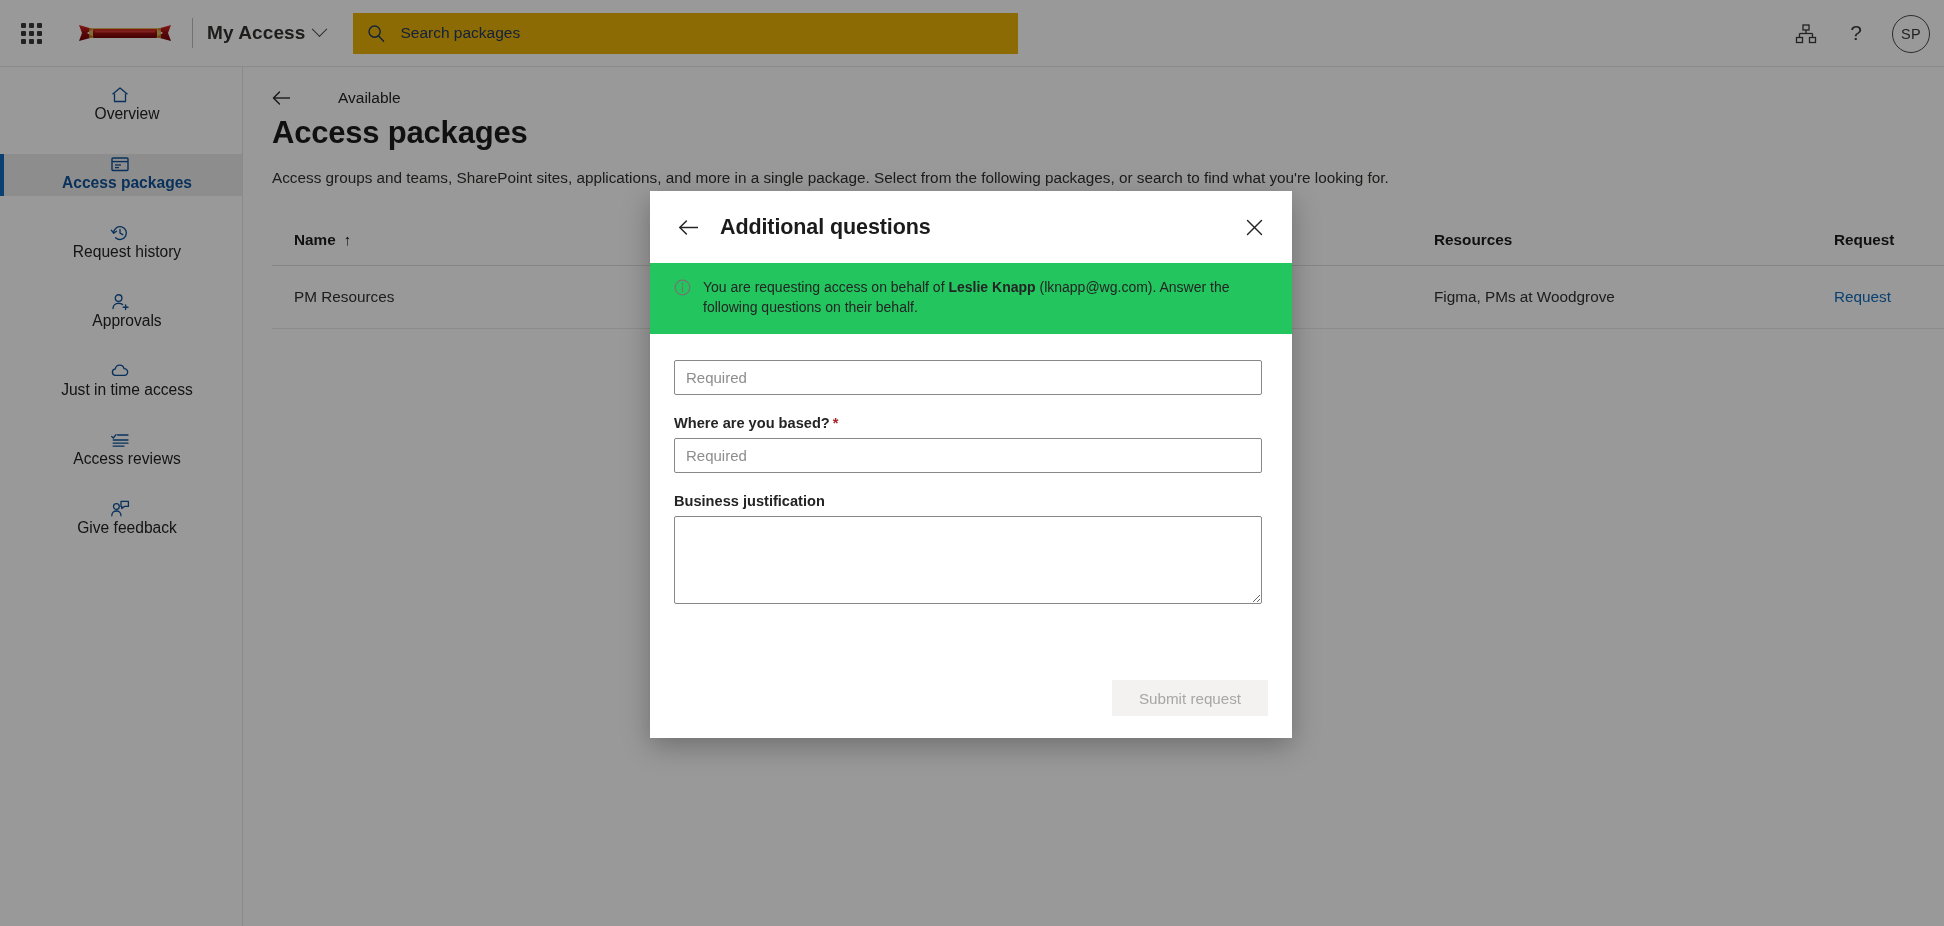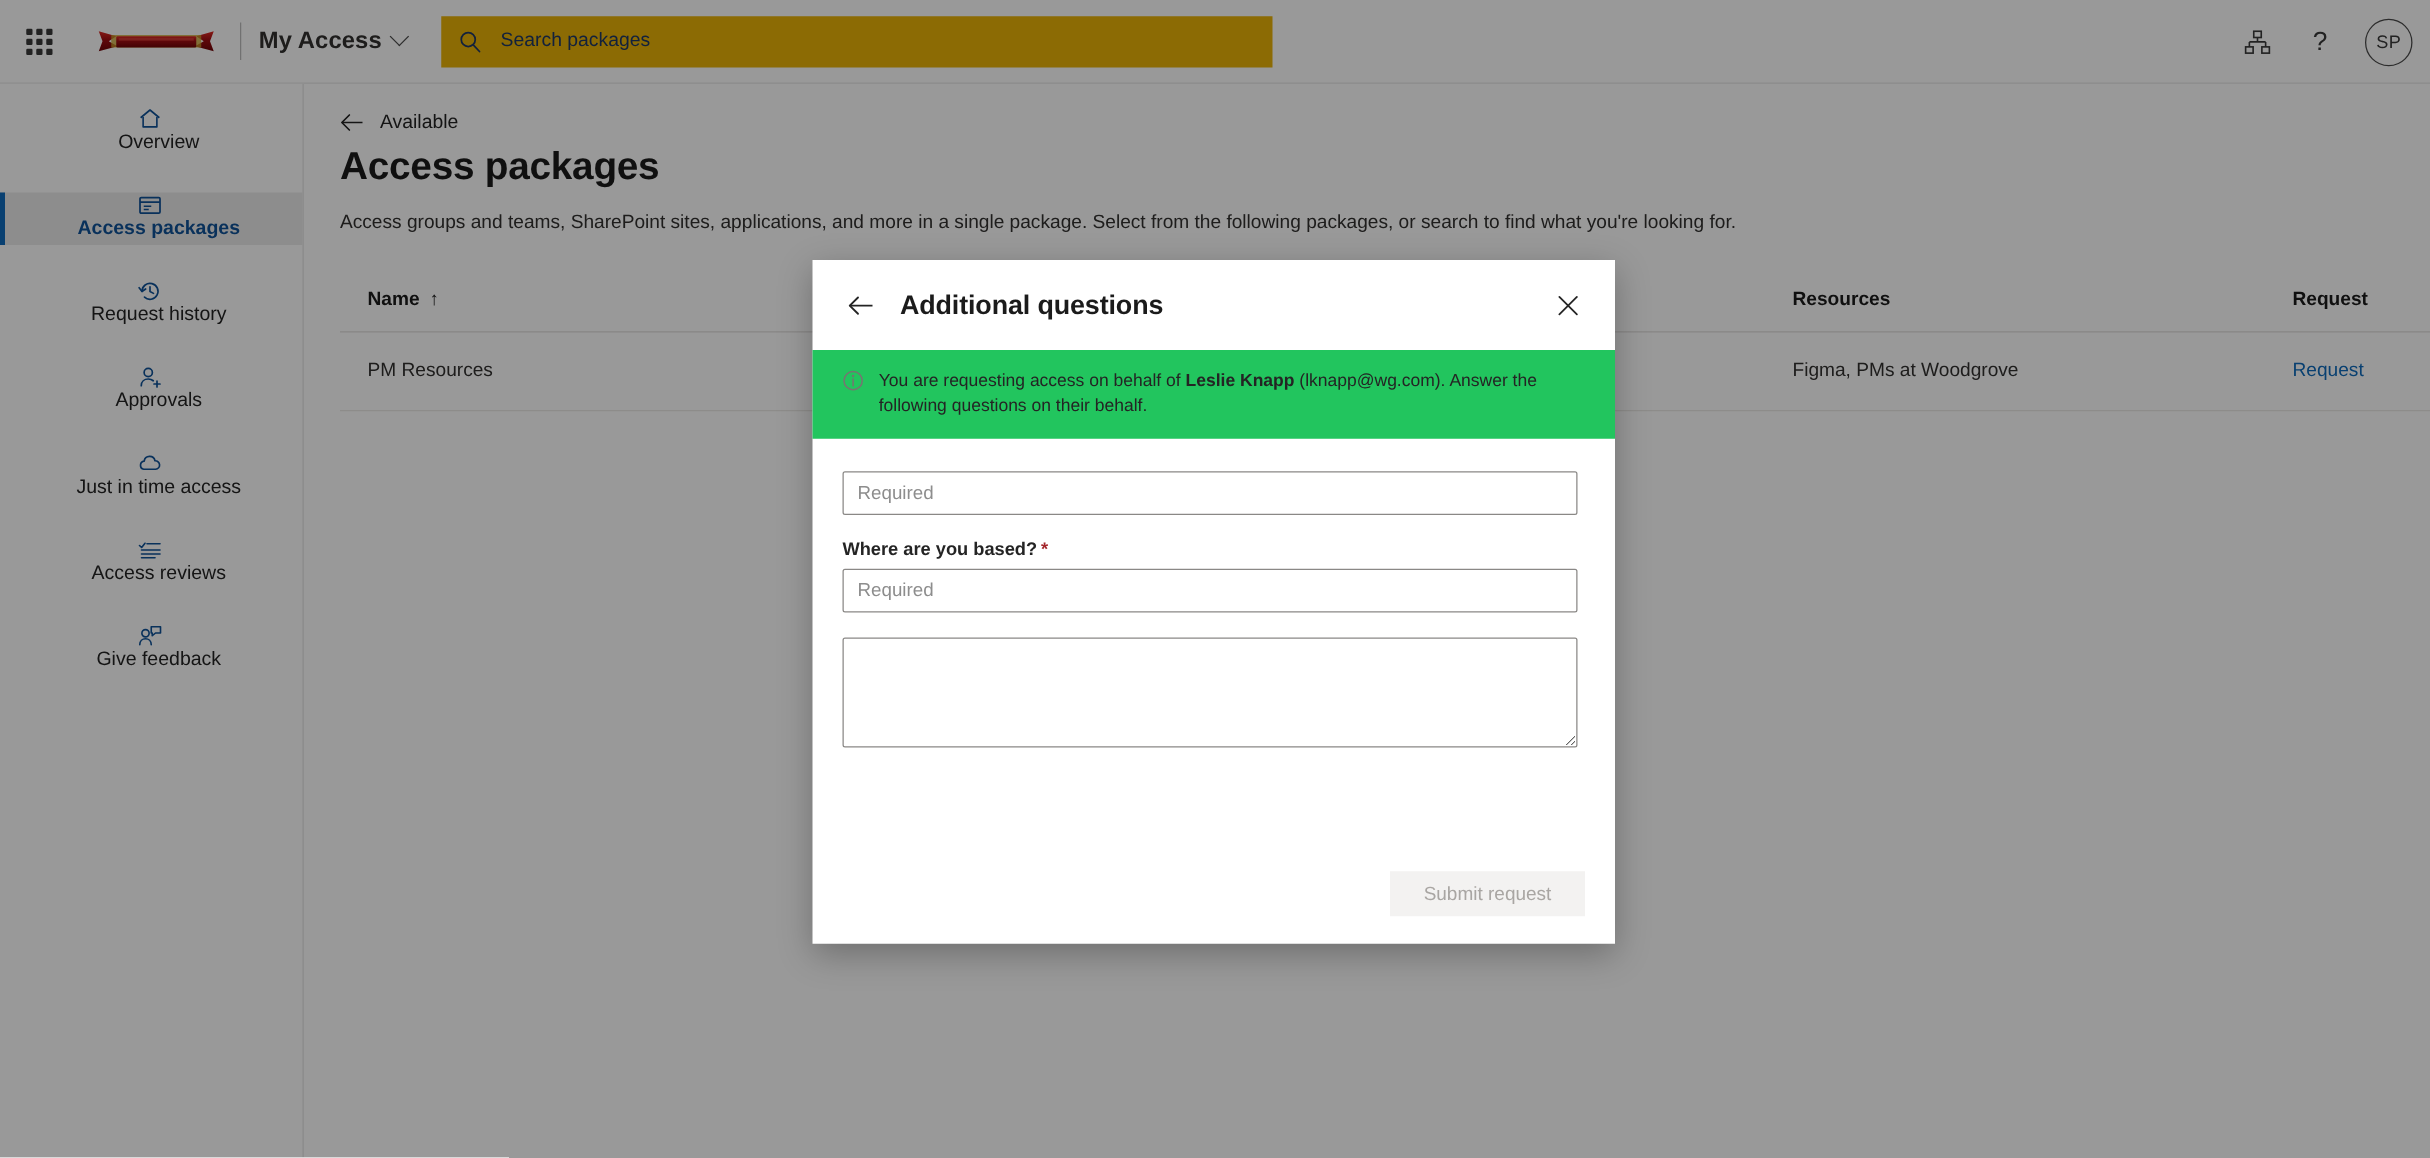--- a/index.html
+++ b/index.html
@@ -143,20 +143,21 @@
     width: 1701px; height: 859px;
     background: #ffffff;
     padding: 22px 54px 0 29px;
     z-index: 1;
   }
   .breadcrumb {
     display: flex; align-items: center;
     font-size: 15.5px; color: #242424;
     cursor: pointer;
     margin-bottom: 6px;
+    gap: 34px;
   }
   .breadcrumb .barrow { margin-right: 12px; display: flex; }
   .page-title {
     font-size: 31px; font-weight: 600;
     color: #1b1b1b;
     letter-spacing: -.2px;
     margin: 8px 0 18px 0;
   }
   .page-desc {
     font-size: 15.3px; color: #323130;
@@ -193,21 +194,21 @@
   
   .overlay {
     position: absolute;
     top: 0; left: 0;
     width: 1944px; height: 926px;
     background: rgba(0,0,0,0.40);
     z-index: 10;
   }
   .modal {
     position: absolute;
-    left: 650px; top: 208px;
+    left: 650px; top: 191px;
     width: 642px; height: 547px;
     background: #ffffff;
     box-shadow: 0 8px 26px rgba(0,0,0,.28);
     z-index: 11;
     display: flex; flex-direction: column;
   }
   .modal-header {
     height: 72px;
     display: flex; align-items: center;
     padding: 0 22px 0 24px;
@@ -536,20 +537,23 @@
       </div>
 
       <div class="field">
         <div class="field-label">
           <span>Where are you based?</span><span class="req-star">*</span>
         </div>
         <input type="text" placeholder="Required" style="">
       </div>
 
       <div class="field">
+        <div class="field-label">
+          <span>Business justification</span>
+        </div>
         <textarea placeholder="" style=""></textarea>
       </div>
     </div>
 
     <div class="modal-footer">
       <button class="submit-btn" disabled="">Submit request</button>
     </div>
   </div>
 
 </div>

